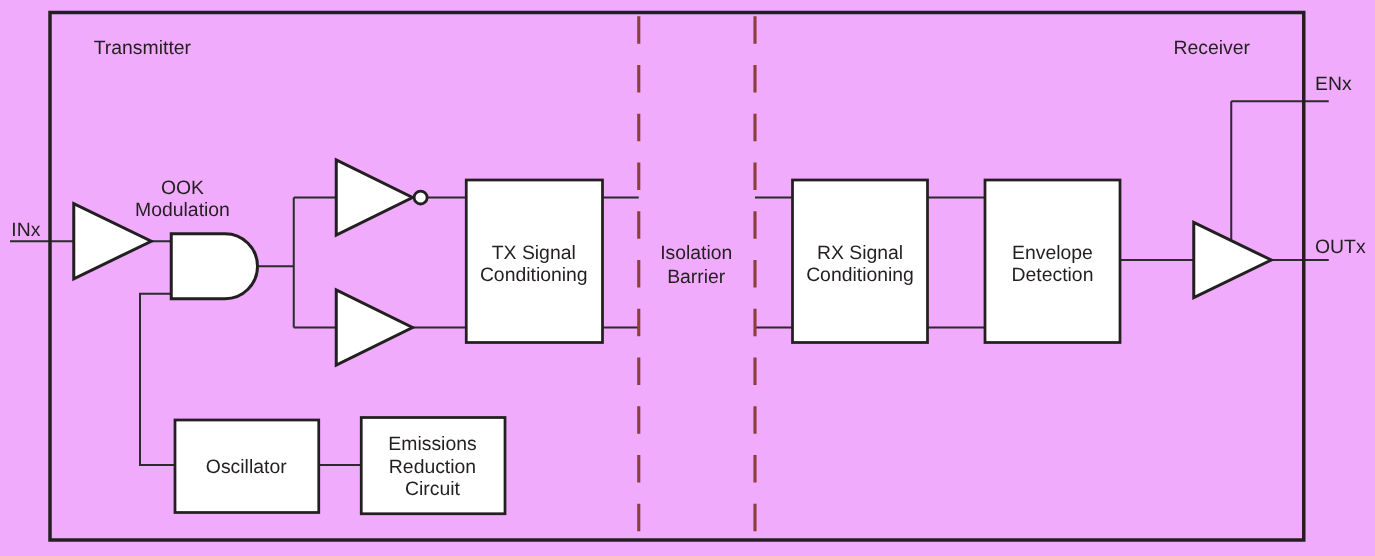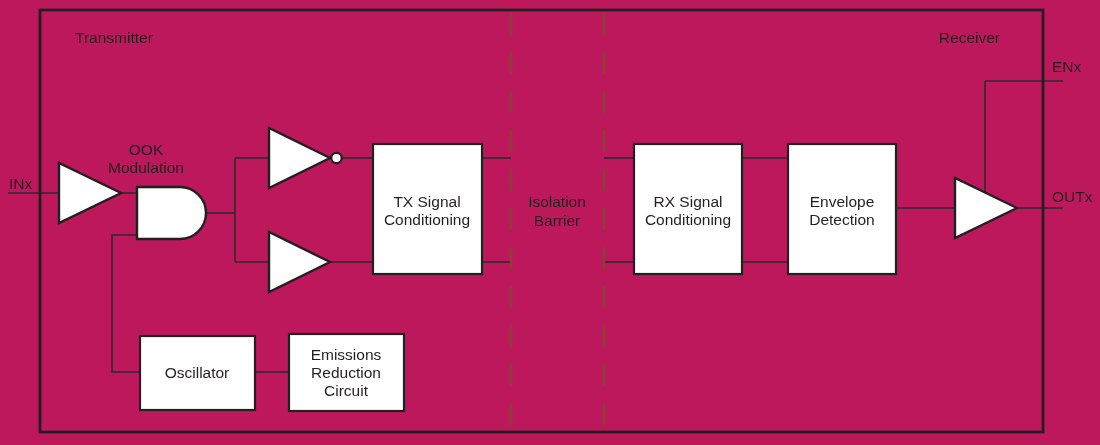--- a/index.html
+++ b/index.html
@@ -4,21 +4,21 @@
 <style>
   html, body {
     margin: 0;
     padding: 0;
     background: #ffffff;
   }
   .stage {
     position: relative;
     width: 1100px;
     height: 445px;
-    background: #be185d;
+    background: #f0abfc;
     overflow: hidden;
   }
   svg {
     display: block;
   }
   svg text {
     font-family: "Liberation Sans", "DejaVu Sans", sans-serif;
     font-size: 15.5px;
     fill: #231f20;
   }

